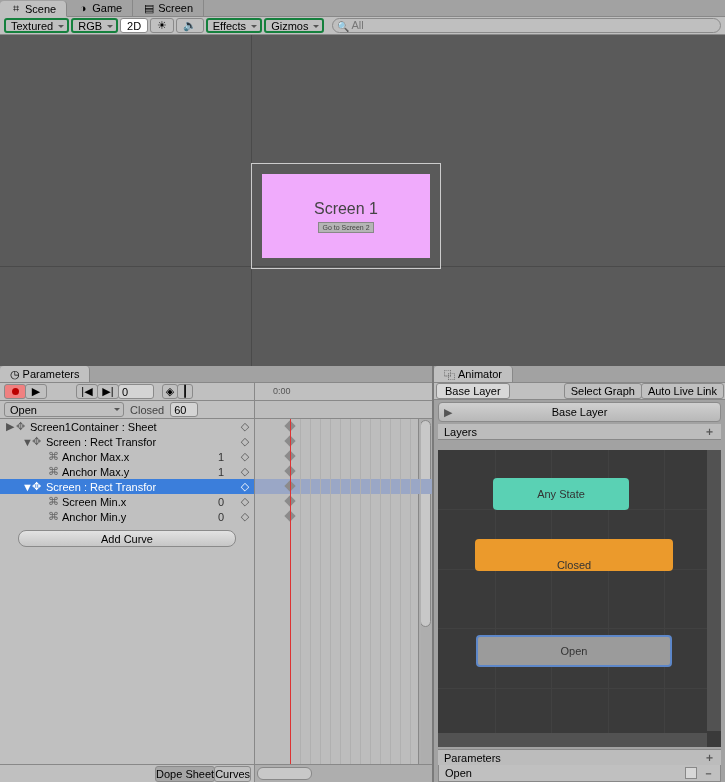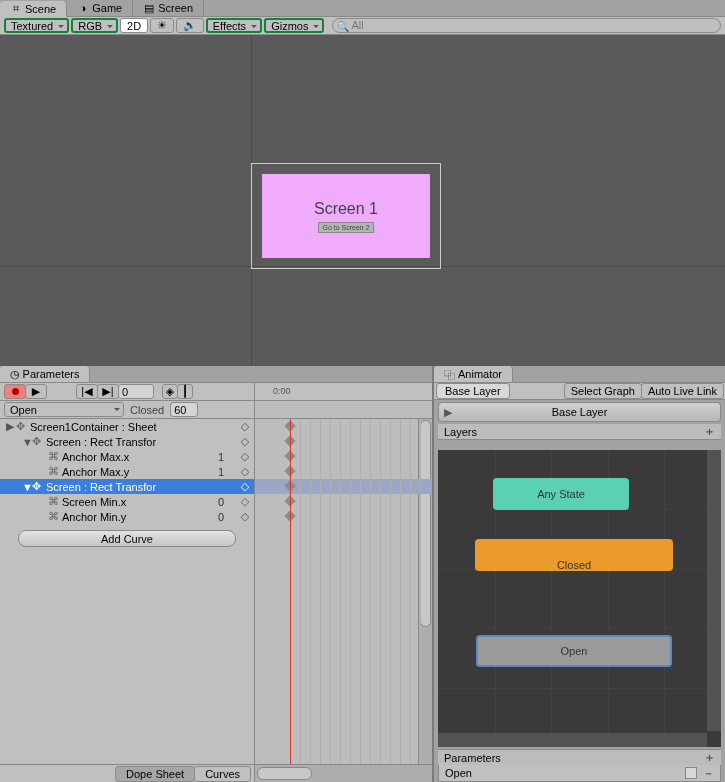--- a/index.html
+++ b/index.html
@@ -65,21 +65,21 @@
 .dopesheet .row-band { position: absolute; left: 0; right: 0; height: 15px; }
 .dopesheet .row-band.sel { background: #9aa7c6; }
 .dopesheet .key { position: absolute; width: 8px; height: 8px; background: #8b8b8b; transform: rotate(45deg); margin-left: -4px; margin-top: -4px; }
 .dopesheet .playhead { position: absolute; top: -18px; bottom: 0; width: 1px; background: #d33; z-index: 5; }
 .dopesheet .scrollv { position: absolute; right: 0; top: 0; bottom: 0; width: 14px; background: #aeaeae; border-left: 1px solid #888; }
 .dopesheet .scrollv .thumb { background: #c8c8c8; border: 1px solid #888; border-radius: 6px; margin: 1px; height: 60%; }
 
 .anim-footer { height: 18px; display: flex; border-top: 1px solid #888; }
 .anim-footer .left { width: 255px; background: #c0c0c0; padding: 0 4px; border-right: 1px solid #888; display: flex; align-items: center; }
 .anim-footer .tabs { margin-left: auto; display: flex; gap: 0; }
-.ftab { border: 1px solid #8a8a8a; background: #c0c0c0; padding: 1px 10px; border-radius: 3px; margin-right: -1px; }
+.ftab { border: 1px solid #8a8a8a; background: #c0c0c0; padding: 1px 0; border-radius: 3px; margin-right: -1px; }
 .ftab.active { background: #a6a6a6; }
 .anim-footer .scrollh { flex: 1; background: #aeaeae; position: relative; }
 .anim-footer .scrollh .thumb { position: absolute; left: 2px; width: 55px; top: 2px; bottom: 2px; background: #c8c8c8; border: 1px solid #888; border-radius: 6px; }
 
 .animator-toolbar2 { display: flex; align-items: center; background: #c0c0c0; border-bottom: 1px solid #888; height: 17px; padding: 0 2px; }
 .breadcrumb { background: #d8d8d8; border: 1px solid #8a8a8a; padding: 1px 8px; position: relative; border-radius: 3px; }
 .breadcrumb::after { content: ""; position: absolute; right: -6px; top: 0; border: 7px solid transparent; border-left-color: #d8d8d8; }
 .animator-toolbar2 .right { margin-left: auto; display: flex; gap: 0; }
 .rbtn { border: 1px solid #8a8a8a; background: #c0c0c0; padding: 1px 6px; border-radius: 3px; margin-right: -1px; font-size: 10px; }
 .layer-header { background: linear-gradient(#d0d0d0,#b8b8b8); border: 1px solid #8a8a8a; border-radius: 4px; height: 20px; display: flex; align-items: center; justify-content: center; margin: 2px 4px 0 4px; position: relative; }

